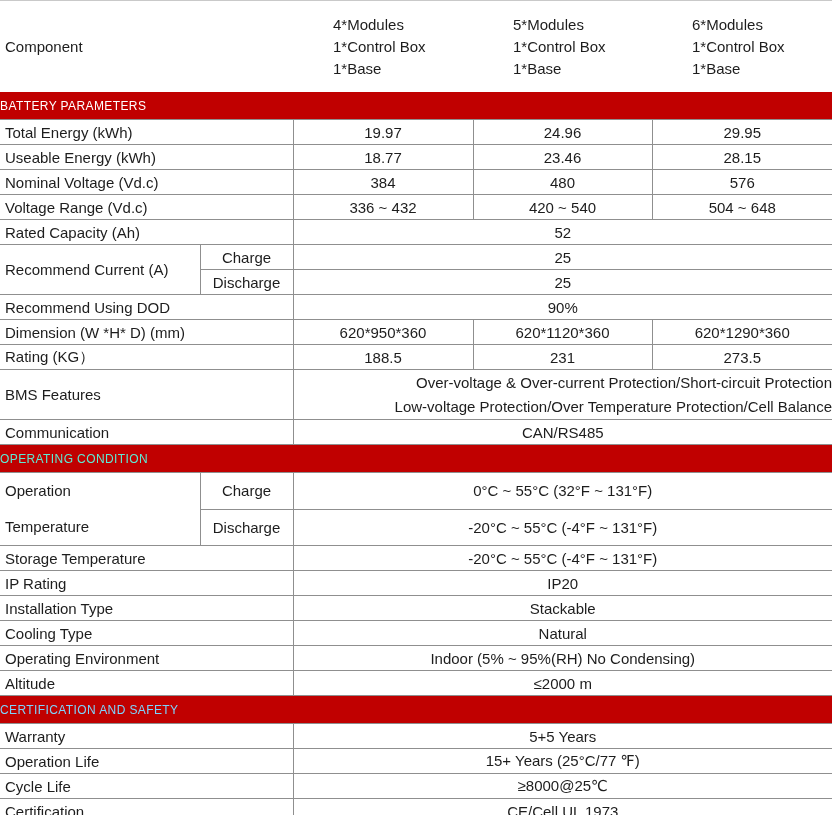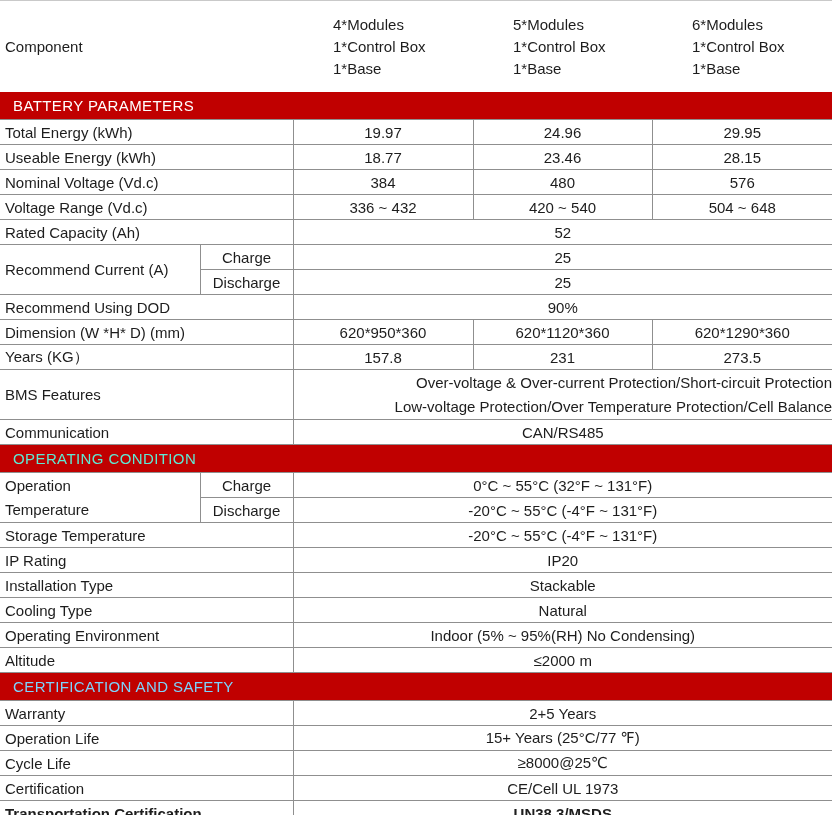--- a/index.html
+++ b/index.html
@@ -33,28 +33,27 @@
     vertical-align: middle;
   }
   tr.hrow td.hcfg { padding-left: 40px; }
   tr.hrow .cfg-line { line-height: 22px; }
 
   
   tr.band td {
     border: none;
     height: 27px;
     color: #ffffff;
-    padding-left: 13px;
     letter-spacing: 0.4px;
-    font-size: 15px;
+    font-size: 12px;
     margin-top: 29px;
   }
 
   .lbl { text-align: left; padding-left: 5px; margin-left: 48px; }
-  .wrap-lbl { white-space: pre-line; line-height: 24px; }
+  .wrap-lbl { white-space: pre-line; line-height: 36px; }
   .val { text-align: center; }
   .sub { text-align: center; }
 
   tr.bms td { height: 49px; }
   .bms-lines { line-height: 24px; text-align: right; }
 
   tr:last-child td { border-bottom: 6px solid #701a75; font-weight: bold; }
 </style>
 </head>
 <body>
@@ -133,22 +132,22 @@
     <td colspan="2" class="lbl">Recommend Using DOD</td>
     <td colspan="3" class="val">90%</td>
   </tr>
   <tr>
     <td colspan="2" class="lbl">Dimension (W *H* D) (mm)</td>
     <td class="val">620*950*360</td>
     <td class="val">620*1120*360</td>
     <td class="val">620*1290*360</td>
   </tr>
   <tr>
-    <td colspan="2" class="lbl">Years (KG）</td>
-    <td class="val">157.8</td>
+    <td colspan="2" class="lbl">Rating (KG）</td>
+    <td class="val">188.5</td>
     <td class="val">231</td>
     <td class="val">273.5</td>
   </tr>
   <tr class="bms">
     <td colspan="2" class="lbl">BMS Features</td>
     <td colspan="3">
       <div class="bms-lines">Over-voltage &amp; Over-current Protection/Short-circuit Protection</div>
       <div class="bms-lines">Low-voltage Protection/Over Temperature Protection/Cell Balance</div>
     </td>
   </tr>
@@ -195,21 +194,21 @@
     <td colspan="2" class="lbl">Altitude</td>
     <td colspan="3" class="val">≤2000 m</td>
   </tr>
 
   <tr class="band">
     <td colspan="5" class="band-cell" style="background-color: rgb(192, 0, 0); color: #7dd3fc;">CERTIFICATION AND SAFETY</td>
   </tr>
 
   <tr>
     <td colspan="2" class="lbl">Warranty</td>
-    <td colspan="3" class="val">2+5 Years</td>
+    <td colspan="3" class="val">5+5 Years</td>
   </tr>
   <tr>
     <td colspan="2" class="lbl">Operation Life</td>
     <td colspan="3" class="val">15+ Years (25°C/77 ℉)</td>
   </tr>
   <tr>
     <td colspan="2" class="lbl">Cycle Life</td>
     <td colspan="3" class="val">≥8000@25℃</td>
   </tr>
   <tr>

